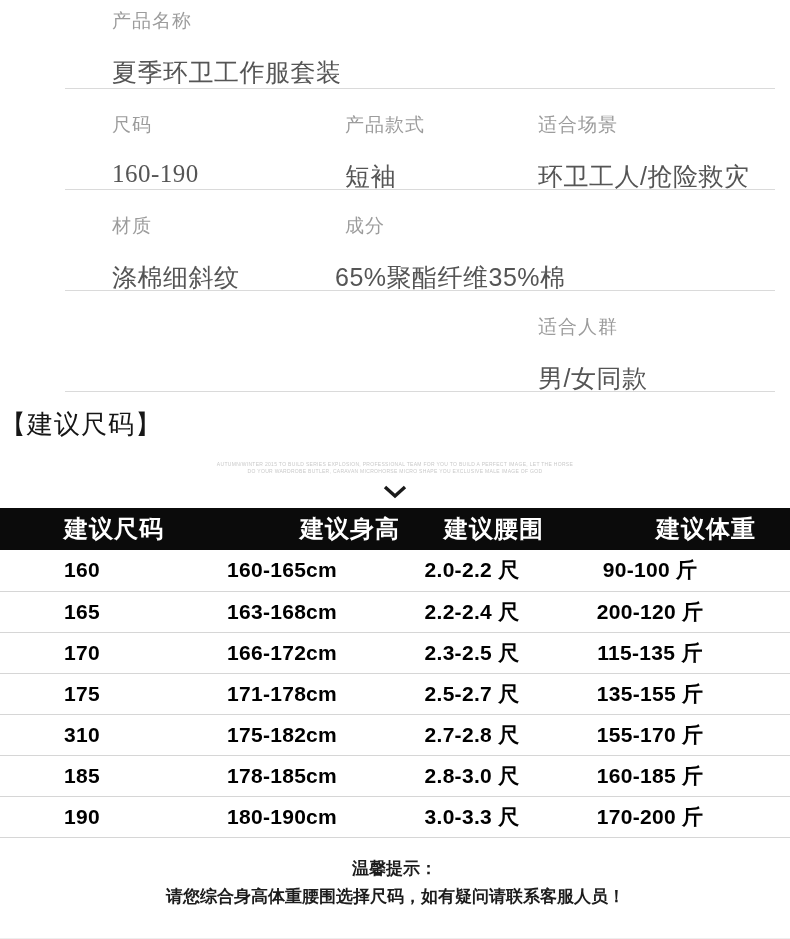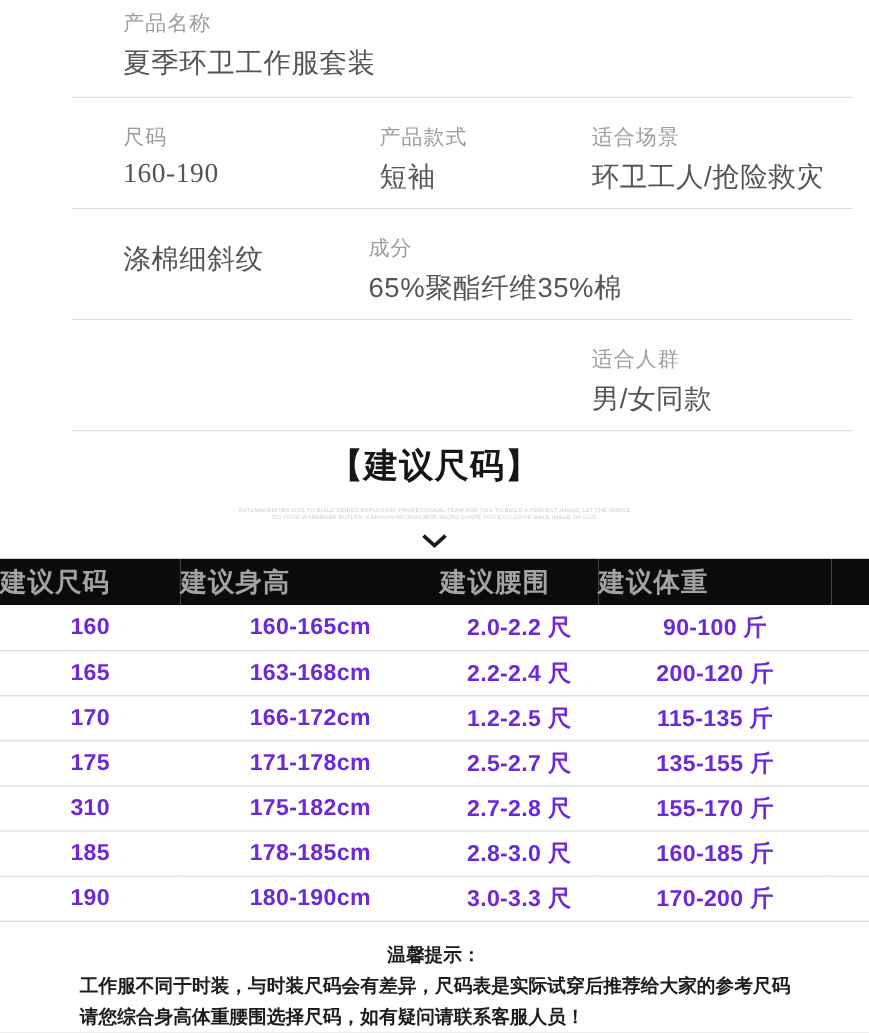--- a/index.html
+++ b/index.html
@@ -16,52 +16,52 @@
   
   .spec { margin:0 15px 0 65px; }
   .spec-row { position:relative; border-bottom:1px solid #dadada; }
   .spec-row.r1 { height:88px; }
   .spec-row.r2, .spec-row.r3, .spec-row.r4 { height:100px; }
   .cell { position:absolute; top:23px; }
   .r1 .cell { top:8px; }
   .p1 { left:47px;font-family:Liberation Serif, serif; }
   .p2 { left:280px; }
   .p2v { left:270px; }
-  .p2v .spec-label { }
+  .p2v .spec-label { margin-left:10px; }
   .p3 { left:473px; }
   .spec-label { display:block; font-size:19px; color:#9c9c9c; letter-spacing:1px; }
-  .spec-value { display:block; margin-top:6px; font-size:25px; color:#555; letter-spacing:0.5px; }
+  .spec-value { display:block; margin-top:22px; font-size:25px; color:#555; letter-spacing:0.5px; }
 
   
   .section-title {
-    padding-top:13px; text-align:center;
-    font-size:31px; line-height:38px; font-weight:700;
+    padding-top:13px; text-align:left;
+    font-size:26px; line-height:38px; font-weight:400;
     color:#161616; letter-spacing:1px;
   }
   .watermark {
     margin-top:18px; text-align:center;
     font-size:5px; line-height:7px;
     color:#c9c9c9; letter-spacing:0.3px;
   }
   .arrow-wrap { margin-top:10px; text-align:center; height:14px; line-height:0; }
 
   
   table.size-table {
     width:790px; margin-top:9px;
     border-collapse:collapse; table-layout:fixed;
   }
   .size-table thead tr { background:#0b0b0b; height:42px; }
   .size-table th {
-    color:#a3a3a3; font-size:24px; font-weight:700;
-    text-align:left; letter-spacing:1px; padding:0;
+    color:#ffffff; font-size:24px; font-weight:700;
+    text-align:right; letter-spacing:1px; padding:0;
   }
   .size-table tbody tr { height:41px; border-bottom:1px solid #d6d6d6; }
   .size-table td {
     text-align:center; font-size:21px; font-weight:700;
-    color:#6d28d9; letter-spacing:0.3px; padding:0;
+    color:#000000; letter-spacing:0.3px; padding:0;
   }
 
   
   .note {
     display:flex; align-items:center;
     padding:17px 10px 0 9px;
     font-size:17px; line-height:28px;
     font-weight:600; color:#1c1c1c;flex-direction:column;
   }
   .note-prefix { white-space:nowrap; }
@@ -91,20 +91,21 @@
         <span class="spec-value">短袖</span>
       </div>
       <div class="cell p3">
         <span class="spec-label">适合场景</span>
         <span class="spec-value">环卫工人/抢险救灾</span>
       </div>
     </div>
 
     <div class="spec-row r3">
       <div class="cell p1">
+        <span class="spec-label">材质</span>
         <span class="spec-value">涤棉细斜纹</span>
       </div>
       <div class="cell p2v">
         <span class="spec-label">成分</span>
         <span class="spec-value">65%聚酯纤维35%棉</span>
       </div>
     </div>
 
     <div class="spec-row r4">
       <div class="cell p3">
@@ -155,21 +156,21 @@
       <tr>
         <td>165</td>
         <td>163-168cm</td>
         <td>2.2-2.4 尺</td>
         <td>200-120 斤</td>
           <td></td>
       </tr>
       <tr>
         <td>170</td>
         <td>166-172cm</td>
-        <td>1.2-2.5 尺</td>
+        <td>2.3-2.5 尺</td>
         <td>115-135 斤</td>
           <td></td>
       </tr>
       <tr>
         <td>175</td>
         <td>171-178cm</td>
         <td>2.5-2.7 尺</td>
         <td>135-155 斤</td>
           <td></td>
       </tr>
@@ -193,18 +194,17 @@
         <td>3.0-3.3 尺</td>
         <td>170-200 斤</td>
           <td></td>
       </tr>
     </tbody>
   </table>
 
   <div class="note">
     <span class="note-prefix">温馨提示：</span>
     <span class="note-body">
-      <div>工作服不同于时装，与时装尺码会有差异，尺码表是实际试穿后推荐给大家的参考尺码</div>
       <div>请您综合身高体重腰围选择尺码，如有疑问请联系客服人员！</div>
     </span>
   </div>
 
 </div>
 
 </body></html>

